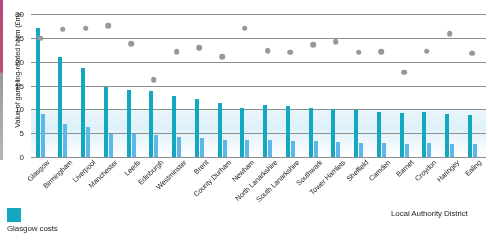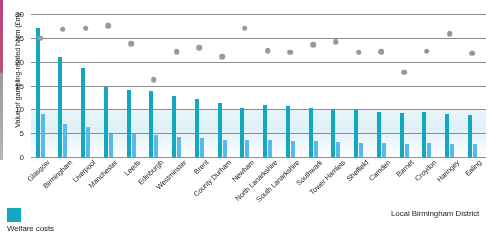--- a/index.html
+++ b/index.html
@@ -251,18 +251,18 @@
       <div class="xlab" style="left: 332.65px;">Sheffield</div>
       <div class="xlab" style="left: 355.4px;">Camden</div>
       <div class="xlab" style="left: 378.15px;">Barnet</div>
       <div class="xlab" style="left: 400.9px;">Croydon</div>
       <div class="xlab" style="left: 423.65px;">Haringey</div>
       <div class="xlab" style="left: 446.4px;">Ealing</div>
     </div>
 
   <div class="legend">
     <span class="legend-swatch"></span>
-    <span class="legend-label">Welfare costs</span>
+    <span class="legend-label">Glasgow costs</span>
   </div>
 
-  <div class="xaxis-title">Local Birmingham District</div>
+  <div class="xaxis-title">Local Authority District</div>
 
 </div>
 
 </body></html>

